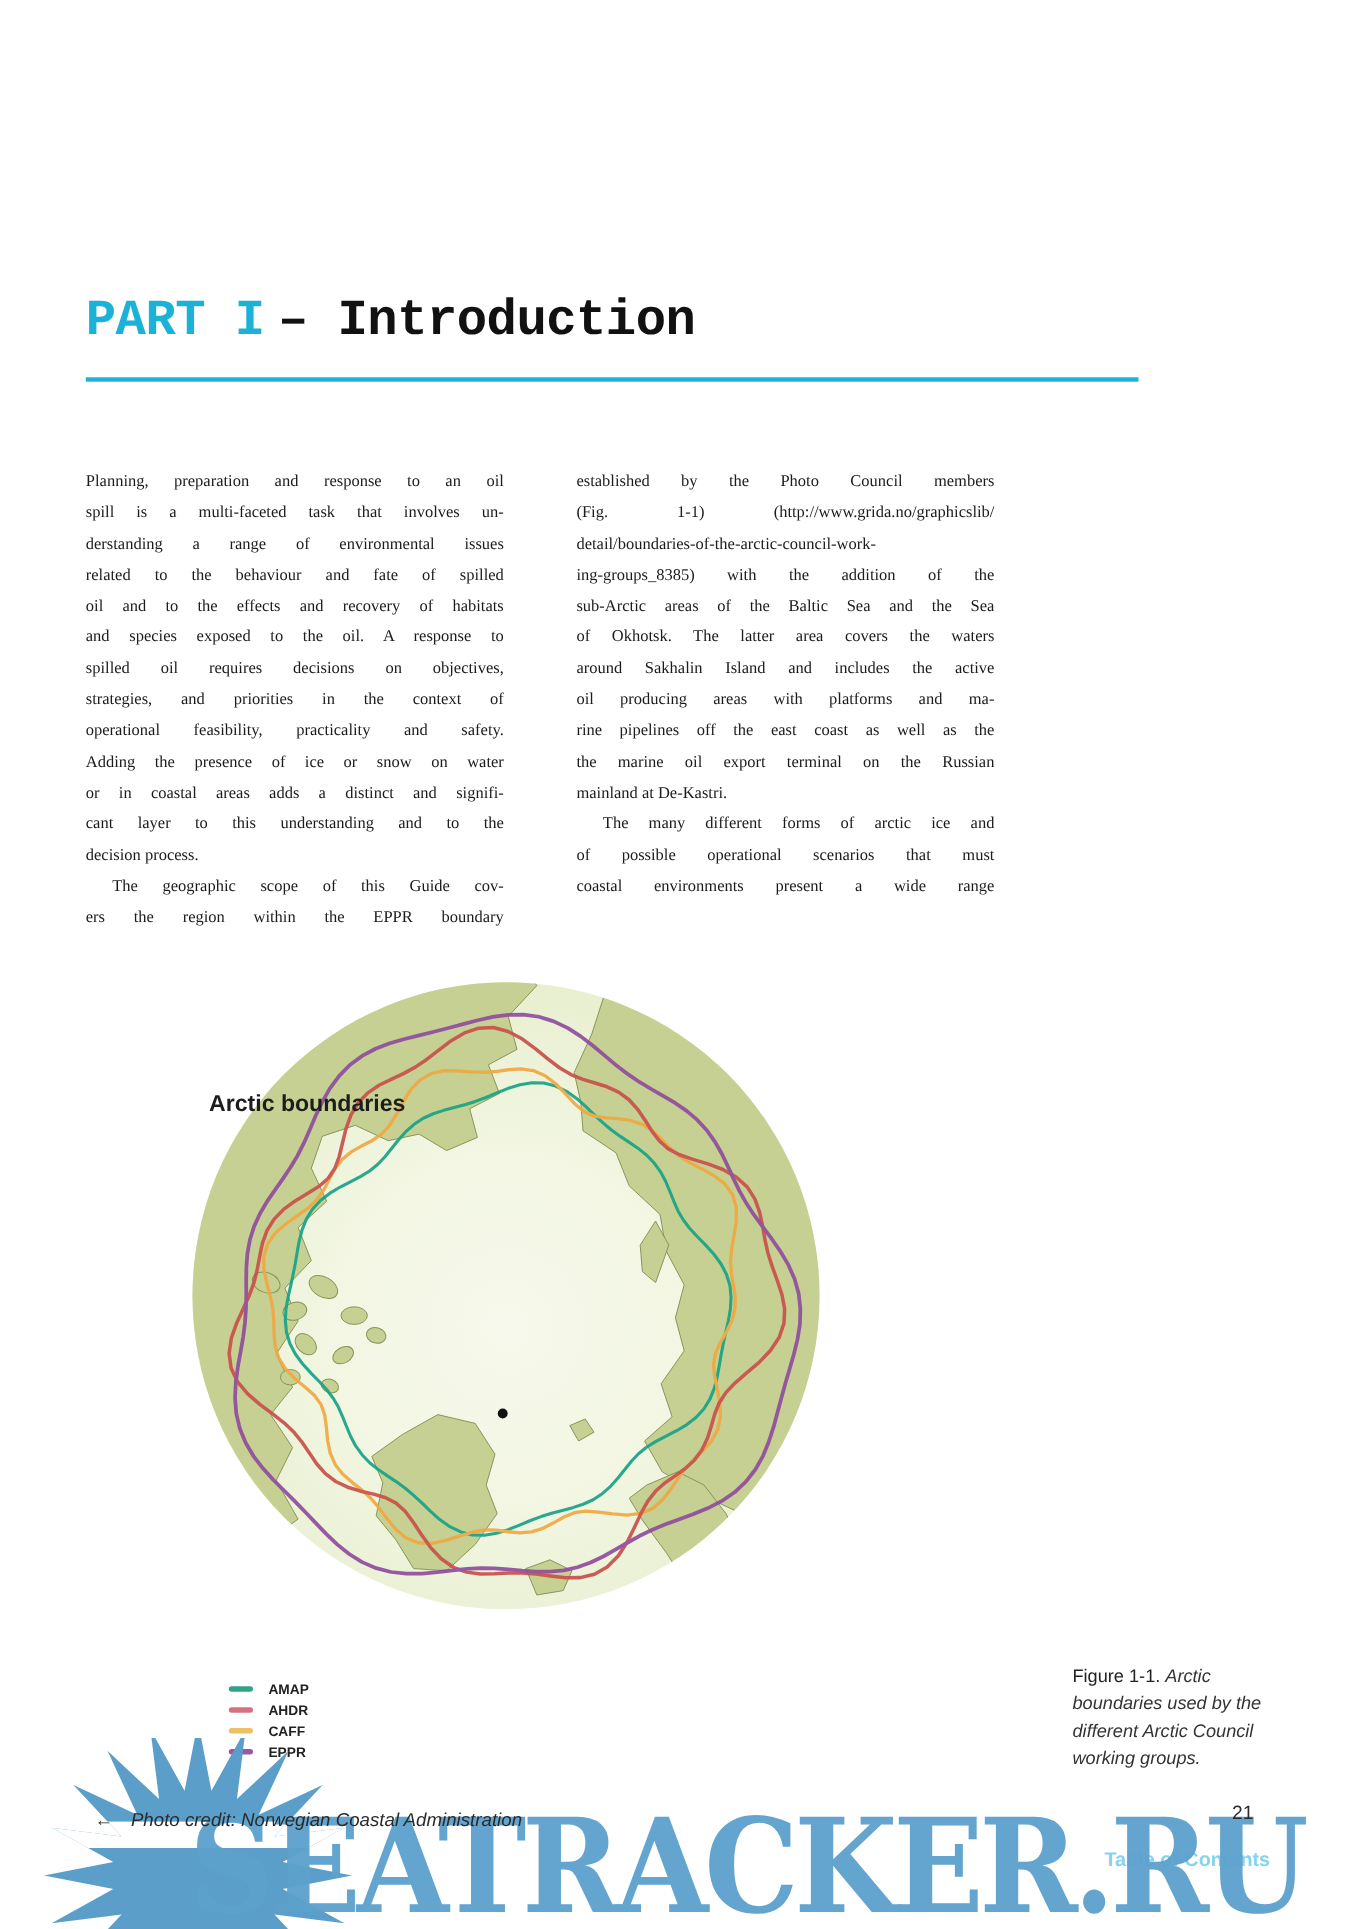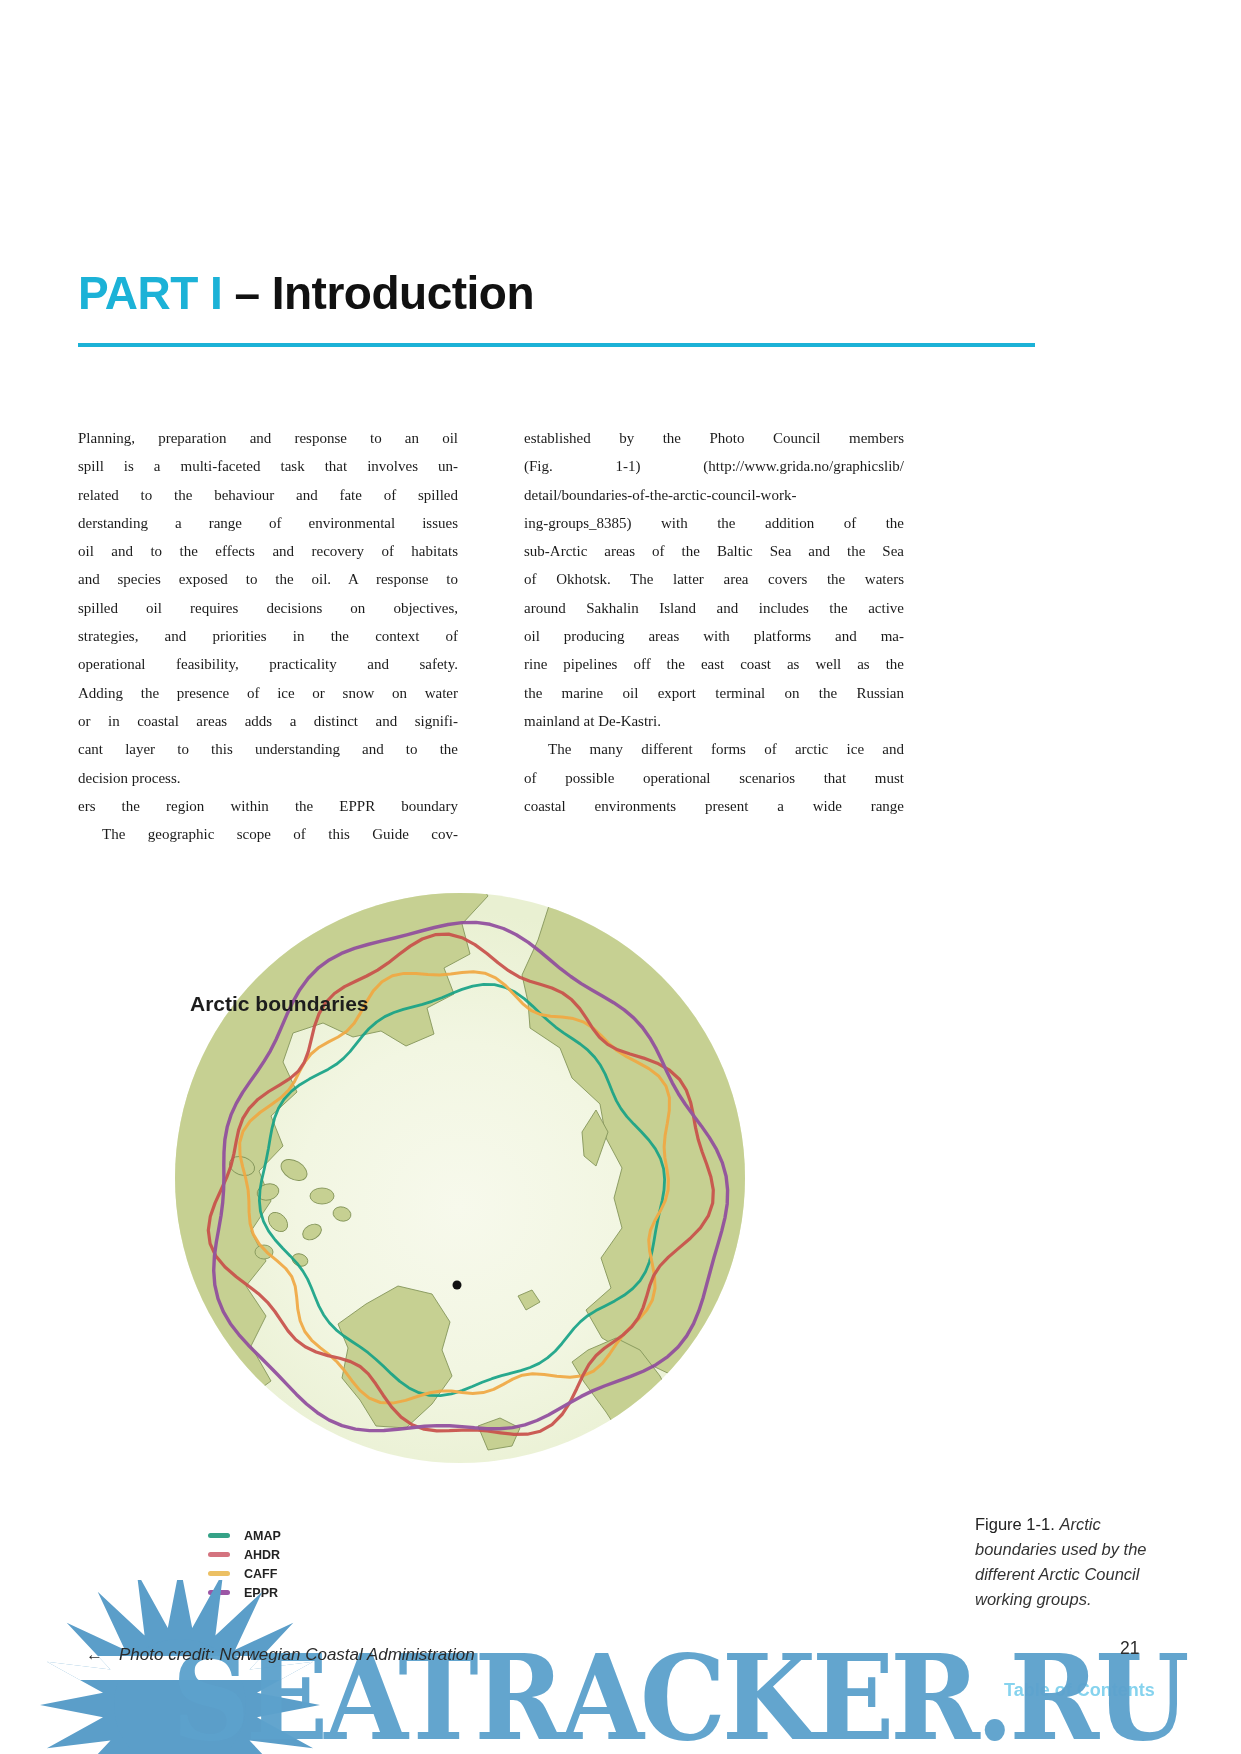--- a/index.html
+++ b/index.html
@@ -1,19 +1,19 @@
 <!DOCTYPE html>
 <html style="--accent: #1cb2d7; --wm: #5da2cd; --sun: #5b9ec9;"><head>
 <meta charset="utf-8">
 <style>
   html,body{margin:0;padding:0;background:#ffffff;}
   .page{position:relative;width:1241px;height:1754px;background:#fff;overflow:hidden;
         font-family:"Liberation Serif",serif;color:#1b1b1b;}
   
-  .title{position:absolute;left:78px;top:266px;font-family:Liberation Sans, sans-serif;
+  .title{position:absolute;left:78px;top:266px;font-family:Liberation Mono, monospace;
          font-weight:bold;font-size:46px;letter-spacing:-.5px;color:#111;white-space:nowrap;}
   .title .accent{color:var(--accent);margin-right:12px;}
   .rule{position:absolute;left:78px;top:343px;width:957px;height:4px;background:var(--accent);}
   
   .col{position:absolute;top:424px;width:380px;font-size:15px;line-height:28.3px;}
   .line{text-align:justify;text-align-last:justify;white-space:normal;}
   .line.last{text-align-last:left;}
   .line.ind{text-indent:24px;}
   
   .figure{position:absolute;left:170px;top:880px;width:590px;height:740px;}
@@ -65,33 +65,33 @@
   <div class="watermark">SEATRACKER.RU</div>
 
   <div class="title">
     <span class="accent">PART I</span><span>– Introduction</span>
   </div>
   <div class="rule"></div>
 
   <div id="col-left" class="col" style="left:78px">
       <div class="line">Planning, preparation and response to an oil</div>
       <div class="line">spill is a multi-faceted task that involves un-</div>
+      <div class="line">derstanding a range of environmental issues</div>
       <div class="line">related to the behaviour and fate of spilled</div>
-      <div class="line">derstanding a range of environmental issues</div>
       <div class="line">oil and to the effects and recovery of habitats</div>
       <div class="line">and species exposed to the oil. A response to</div>
       <div class="line">spilled oil requires decisions on objectives,</div>
       <div class="line">strategies, and priorities in the context of</div>
       <div class="line">operational feasibility, practicality and safety.</div>
       <div class="line">Adding the presence of ice or snow on water</div>
       <div class="line">or in coastal areas adds a distinct and signifi-</div>
       <div class="line">cant layer to this understanding and to the</div>
       <div class="line last">decision process.</div>
+      <div class="line ind">The geographic scope of this Guide cov-</div>
       <div class="line">ers the region within the EPPR boundary</div>
-      <div class="line ind">The geographic scope of this Guide cov-</div>
     </div>
   <div id="col-right" class="col" style="left:524px">
       <div class="line">established by the Photo Council members</div>
       <div class="line">(Fig. 1-1) (http://www.grida.no/graphicslib/</div>
       <div class="line">detail/boundaries-of-the-arctic-council-work-</div>
       <div class="line">ing-groups_8385) with the addition of the</div>
       <div class="line">sub-Arctic areas of the Baltic Sea and the Sea</div>
       <div class="line">of Okhotsk. The latter area covers the waters</div>
       <div class="line">around Sakhalin Island and includes the active</div>
       <div class="line">oil producing areas with platforms and ma-</div>

